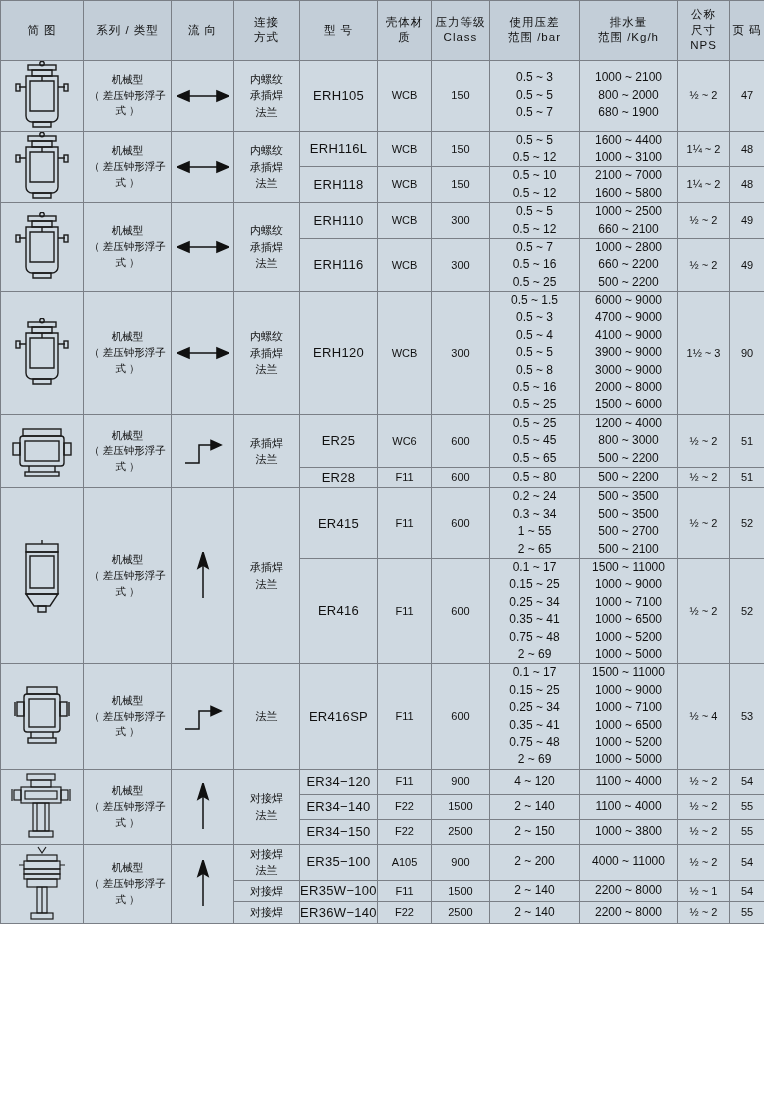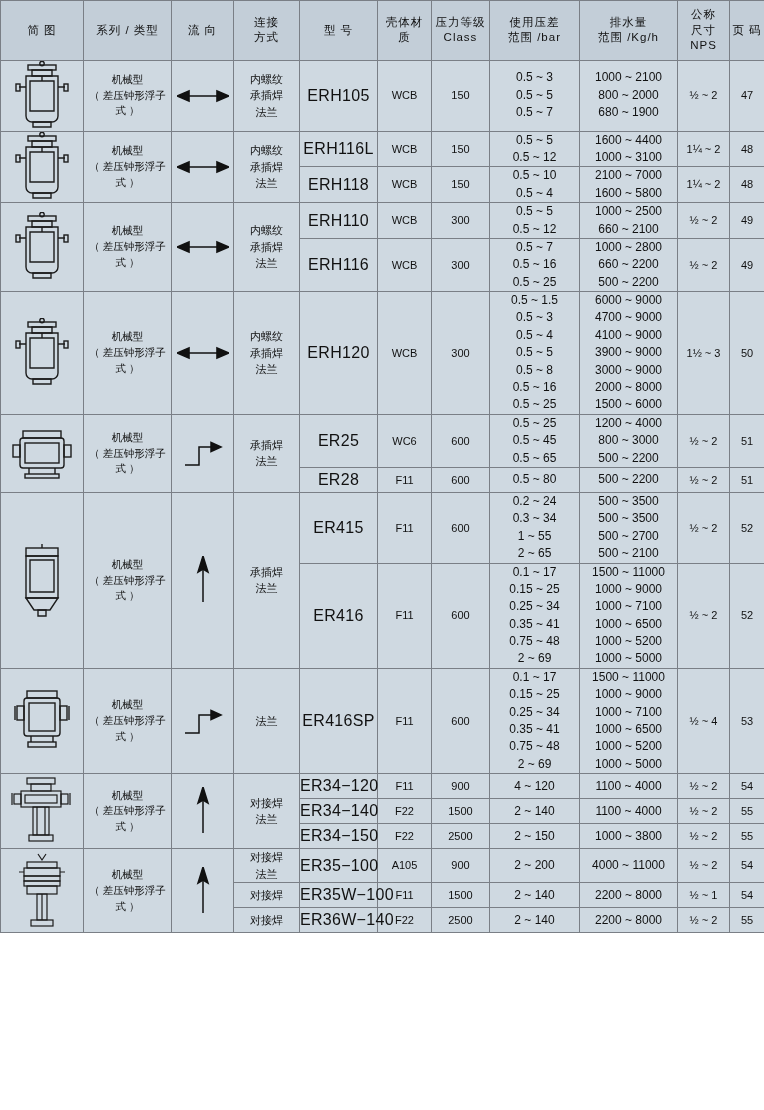--- a/index.html
+++ b/index.html
@@ -16,21 +16,21 @@
   .c-body{width:54px;}
   .c-press{width:58px;}
   .c-diff{width:90px;}
   .c-drain{width:98px;}
   .c-nps{width:52px;}
   .c-page{width:35px;}
   td{font-size:11px;line-height:1.5;}
   .cell-multi{white-space:pre-line;font-size:12px;line-height:1.45;}
   .series-txt{font-size:10.5px;line-height:1.5;white-space:pre-line;}
   .conn-txt{font-size:11px;line-height:1.5;white-space:pre-line;}
-  .model-txt{font-size:16px;letter-spacing:.3px;}
+  .model-txt{font-size:13px;letter-spacing:.3px;}
   .diagram-cell{padding:4px 0;}
   .flow-cell{padding:2px 0;}
   svg{display:block;margin:0 auto;}
 </style>
 </head>
 <body>
 
 <div id="sheet">
 <table class="spec">
   <colgroup>
@@ -153,21 +153,21 @@
           <td class="cell-multi">1600 ~ 4400
 1000 ~ 3100</td>
           <td>1¼ ~ 2</td>
           <td>48</td>
         </tr>
         <tr>
           <td class="model-txt">ERH118</td>
           <td>WCB</td>
           <td>150</td>
           <td class="cell-multi">0.5 ~ 10
-0.5 ~ 4</td>
+0.5 ~ 12</td>
           <td class="cell-multi">2100 ~ 7000
 1600 ~ 5800</td>
           <td>1¼ ~ 2</td>
           <td>48</td>
         </tr>
         <tr>
           <td class="diagram-cell" rowspan="2">
             <svg width="54" height="70" viewBox="0 0 54 70">
       <g fill="none" stroke="#1c1c1c" stroke-width="1.4">
         <rect x="13" y="4" width="28" height="5"></rect>
@@ -264,21 +264,21 @@
 0.5 ~ 16
 0.5 ~ 25</td>
           <td class="cell-multi">6000 ~ 9000
 4700 ~ 9000
 4100 ~ 9000
 3900 ~ 9000
 3000 ~ 9000
 2000 ~ 8000
 1500 ~ 6000</td>
           <td>1½ ~ 3</td>
-          <td>50</td>
+          <td>90</td>
         </tr>
         <tr>
           <td class="diagram-cell" rowspan="2">
             <svg width="62" height="56" viewBox="0 0 62 56">
       <g fill="none" stroke="#1c1c1c" stroke-width="1.4">
         <rect x="12" y="6" width="38" height="7"></rect>
         <rect x="9" y="13" width="44" height="30" rx="3"></rect>
         <rect x="14" y="18" width="34" height="20"></rect>
         <rect x="2" y="20" width="7" height="12"></rect>
         <rect x="53" y="20" width="7" height="12"></rect>

